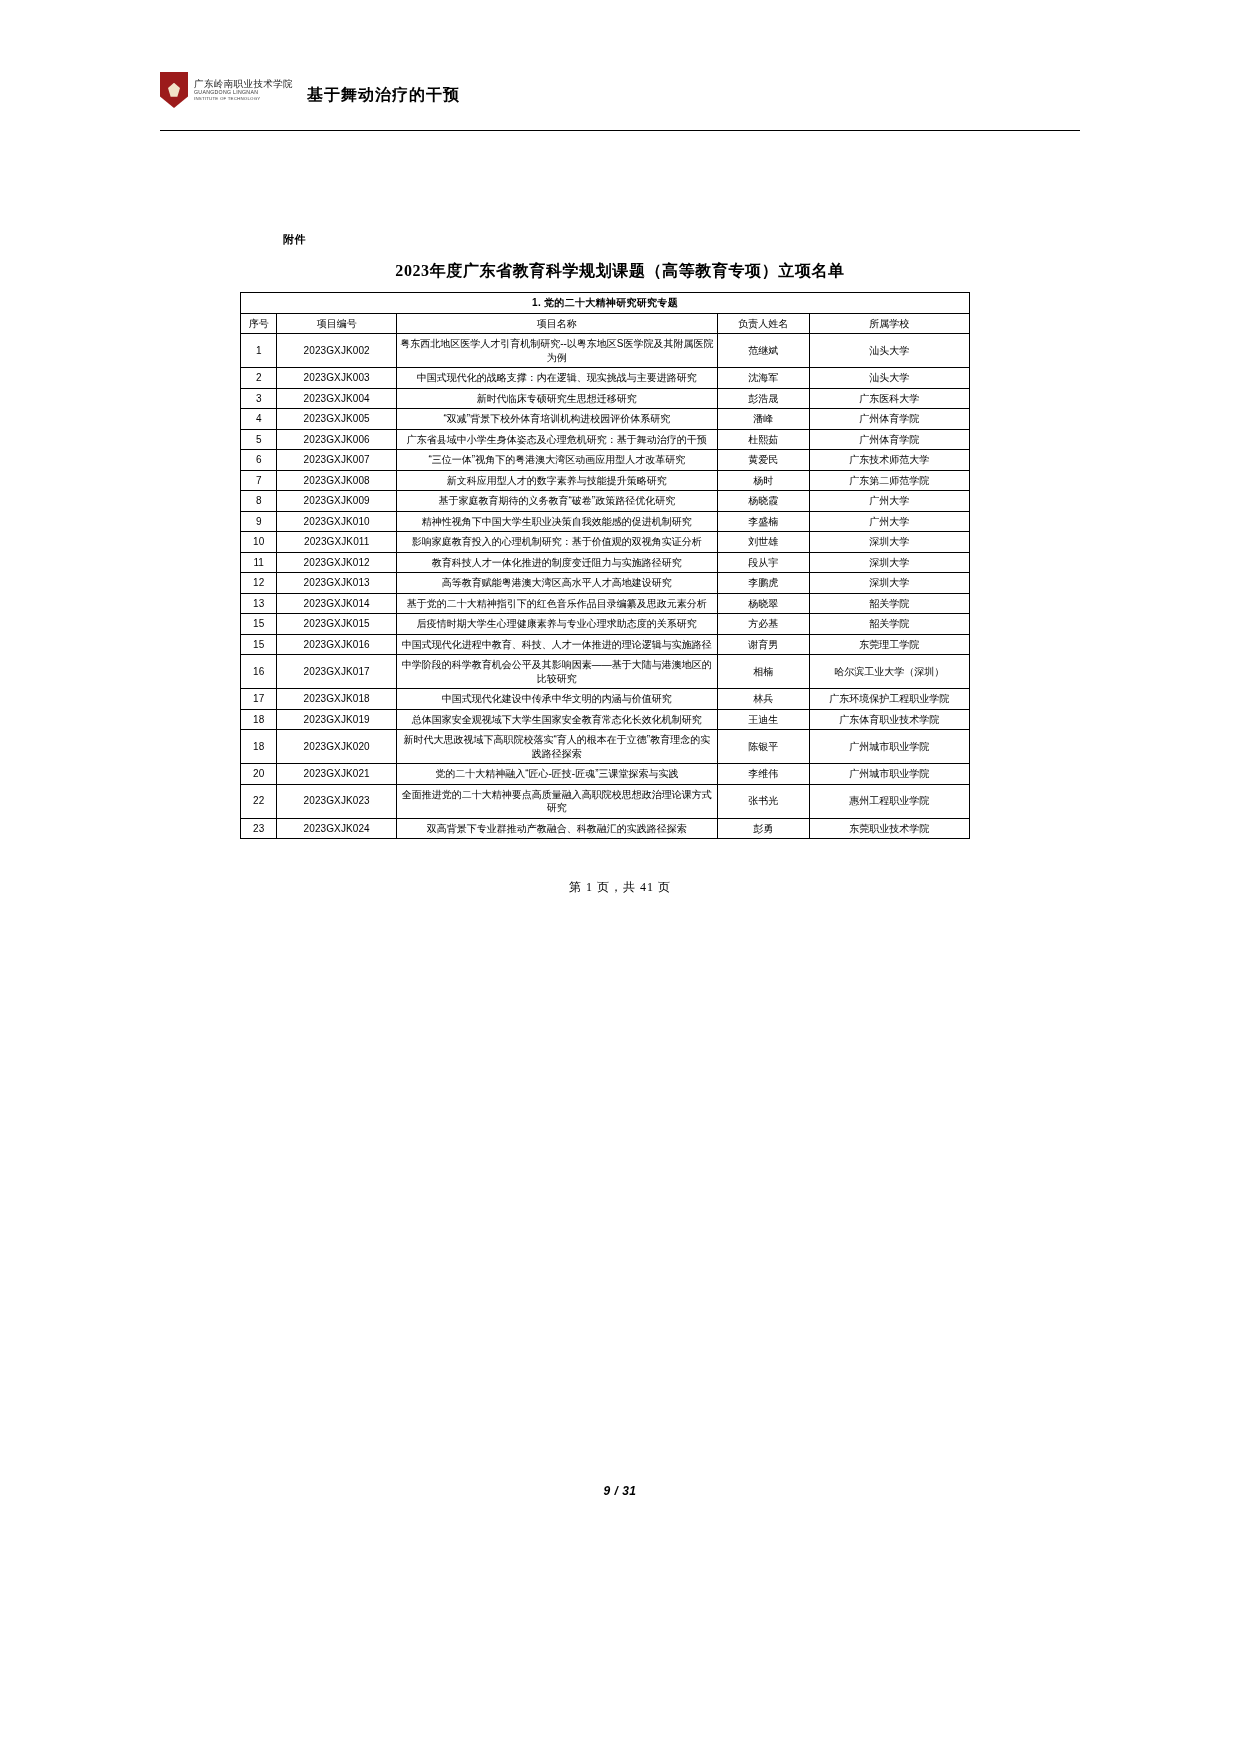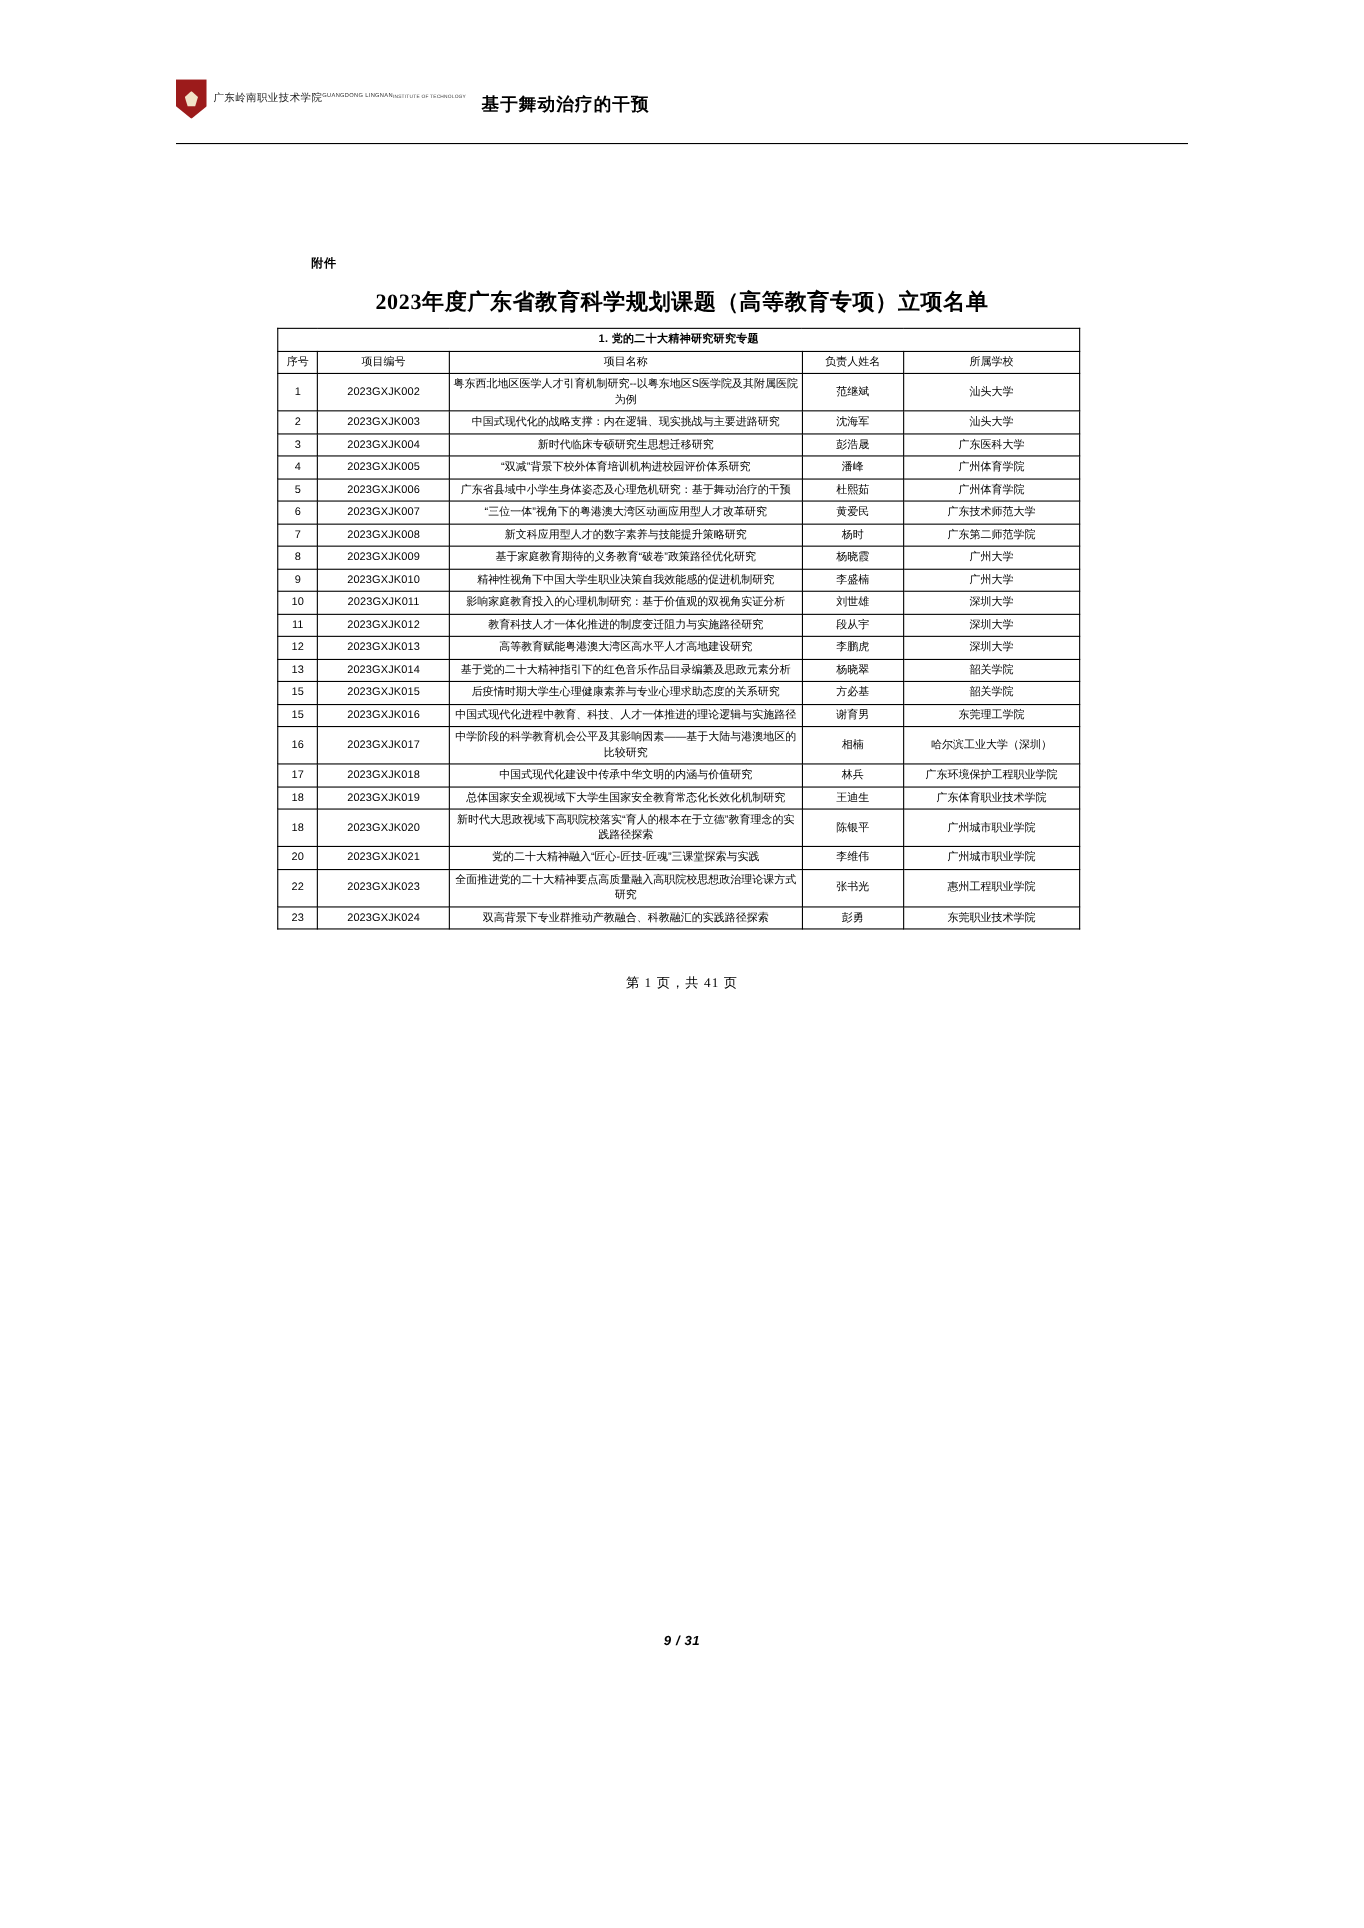--- a/index.html
+++ b/index.html
@@ -51,20 +51,21 @@
     left: 50%;
     top: 30%;
     width: 12px;
     height: 14px;
     margin-left: -6px;
     background: #f2e3c8;
     clip-path: polygon(50% 0%, 100% 38%, 78% 100%, 22% 100%, 0% 38%);
   }
   .logo-text {
     display: flex;
+    flex-direction: column;
     justify-content: center;
     line-height: 1.15;
   }
   .logo-cn {
     font-size: 9.5px;
     letter-spacing: 0.4px;
     color: #1a1a1a;
     font-family: "Liberation Sans", sans-serif;
   }
   .logo-en1 {
@@ -104,31 +105,31 @@
   .attachment-label {
     font-size: 11px;
     font-weight: bold;
     letter-spacing: 0.5px;
     margin-bottom: 14px;
     font-family: "Liberation Sans", sans-serif;
     padding-left: 47px;
   }
   .doc-title {
     text-align: center;
-    font-size: 20px;
+    font-size: 16px;
     font-weight: bold;
     letter-spacing: 0.6px;
     margin-bottom: 10px;
     font-family: "Liberation Serif", serif;
   }
 
   table.listing {
     border-collapse: collapse;
     width: 730px;
-    margin-left: 16px;
+    margin-left: 4px;
     table-layout: fixed;
   }
   table.listing td, table.listing th {
     border: 0.8px solid #000;
     font-size: 10px;
     line-height: 1.35;
     padding: 3px 3px;
     text-align: center;
     vertical-align: middle;
     font-family: "Liberation Sans", sans-serif;

